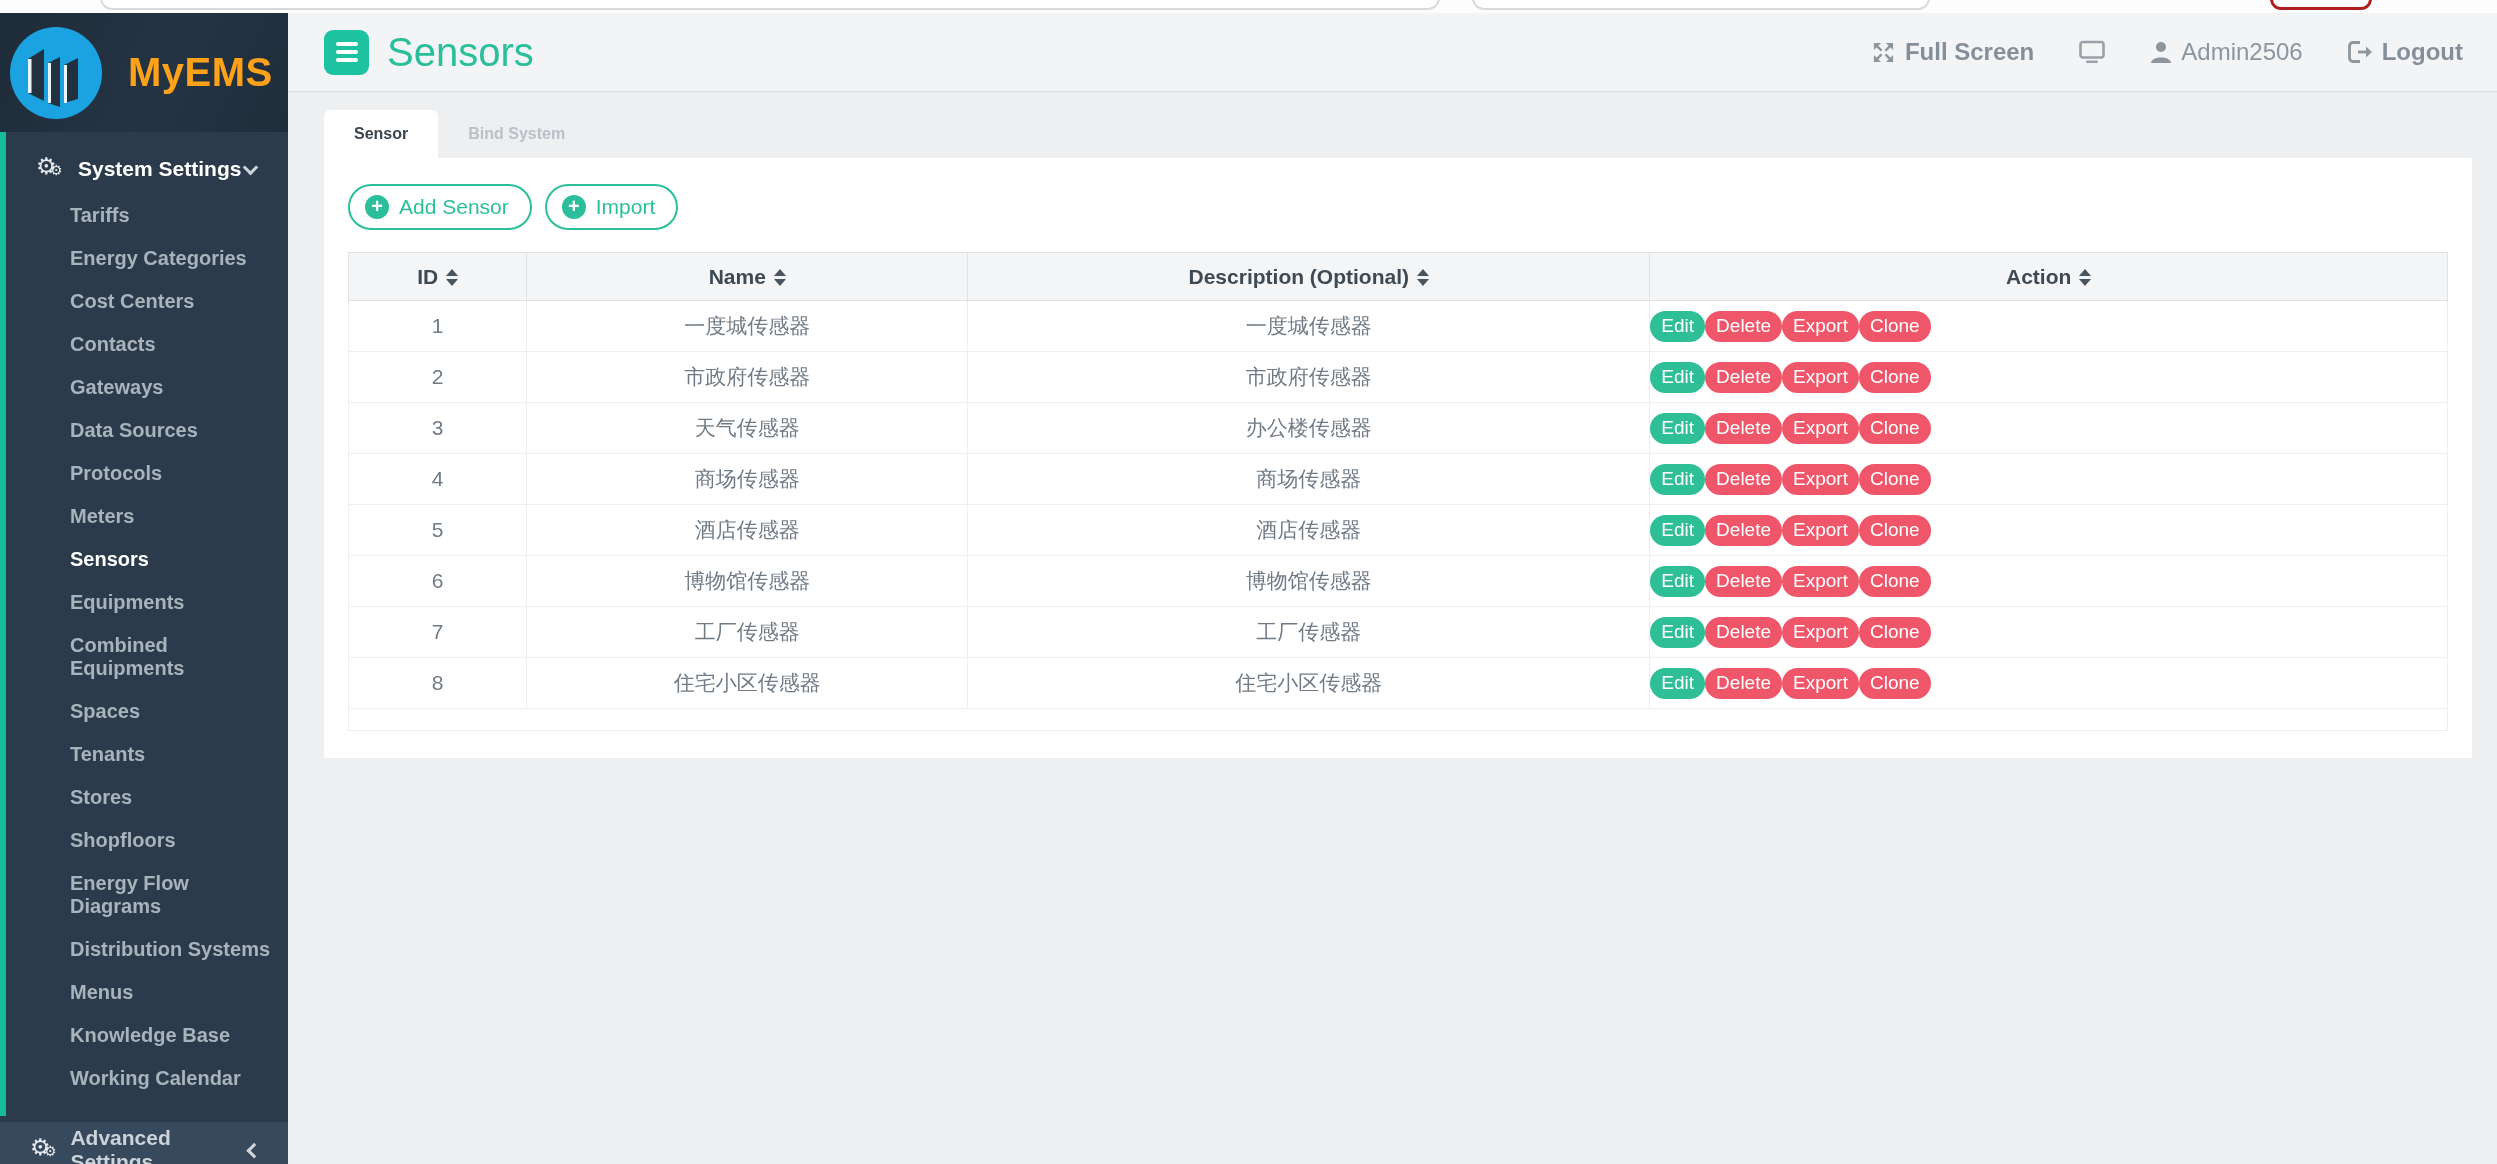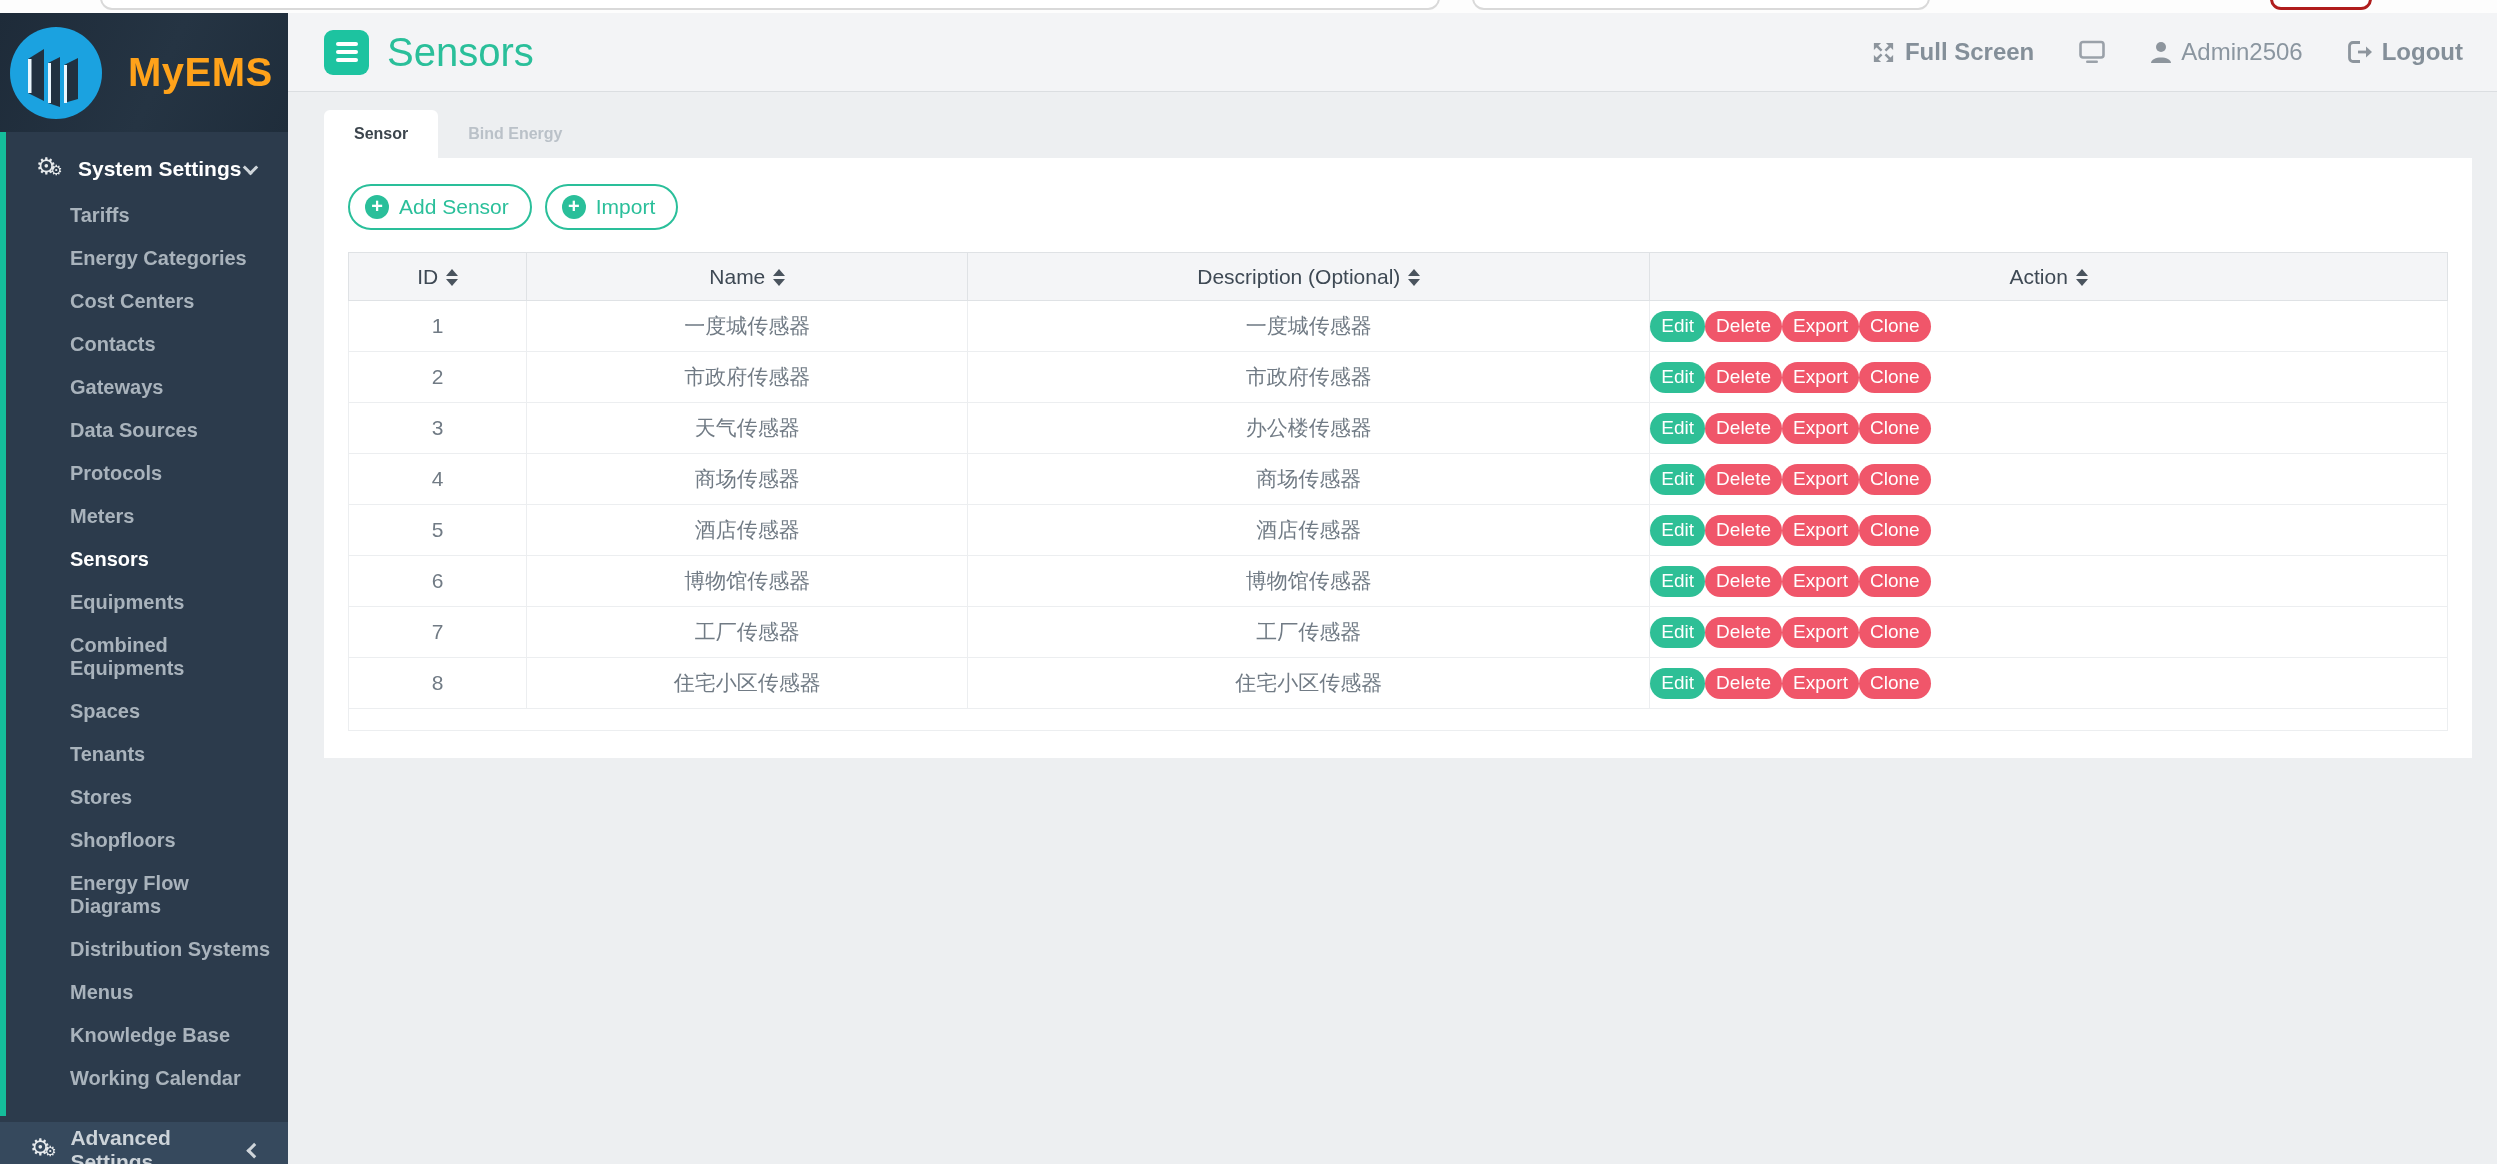--- a/index.html
+++ b/index.html
@@ -54,21 +54,21 @@
   .tab.inactive { color:#bac1c8; }
 
   
   .card { margin:0 25px 0 36px; background:#ffffff; height:600px; padding:26px 24px 24px; }
   .toolbar { display:flex; gap:13px; margin-bottom:22px; }
   .btn-outline { display:inline-flex; align-items:center; gap:10px; height:46px; padding:0 21px 0 15px; border:2px solid #2abf9a; border-radius:24px; color:#2abf9a; font-size:21px; background:#ffffff; cursor:pointer; font-family:inherit; }
   .plus { width:24px; height:24px; border-radius:50%; background:#2abf9a; color:#fff; display:flex; align-items:center; justify-content:center; font-size:20px; font-weight:700; line-height:1; padding-bottom:2px; }
 
   table { width:100%; border-collapse:collapse; font-size:21px; table-layout:fixed; }
   col.c-id { width:8.5%; } col.c-name { width:21%; } col.c-desc { width:32.5%; } col.c-action { width:38%; }
-  th { background:#f4f5f7; border:1px solid #dfe2e5; height:48px; color:#3e4954; font-weight:400; text-align:center; cursor:pointer; }
+  th { background:#f4f5f7; border:1px solid #dfe2e5; height:48px; color:#3e4954; font-weight:700; text-align:center; cursor:pointer; }
   td { border:1px solid #eceef0; border-top:none; height:51px; text-align:center; color:#717b85; }
   tfoot td { height:22px; }
   .sort { display:inline-flex; flex-direction:column; gap:3px; margin-left:8px; vertical-align:middle; }
   .sort b { display:block; width:0; height:0; border-left:6px solid transparent; border-right:6px solid transparent; }
   .sort .up { border-bottom:7px solid #4a545e; }
   .sort .dn { border-top:7px solid #4a545e; }
   .actions { display:flex; }
   .pill { display:inline-flex; align-items:center; justify-content:center; height:31px; padding:0 11px; border-radius:16px; border:none; color:#ffffff; font-size:19px; font-family:inherit; cursor:pointer; }
   .pill.edit { background:#2ebf96; }
   .pill.danger { background:#f0566a; }
@@ -179,21 +179,21 @@
           <path d="M11 12 H21" stroke="#8d959d" stroke-width="2.8"></path>
           <polygon points="19,6.5 25,12 19,17.5" fill="#8d959d"></polygon>
         </svg>
         <span>Logout</span>
       </div>
     </div>
   </div>
 
   <div class="tabs">
     <div class="tab active">Sensor</div>
-    <div class="tab inactive">Bind Energy</div>
+    <div class="tab inactive">Bind System</div>
   </div>
 
   <div class="card">
     <div class="toolbar">
       <button class="btn-outline">
         <span class="plus">+</span>
         <span>Add Sensor</span>
       </button>
       <button class="btn-outline">
         <span class="plus">+</span>

